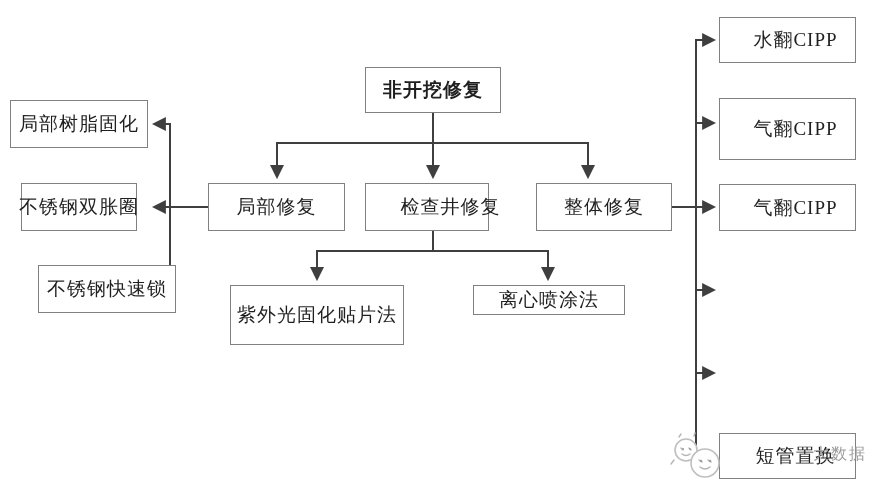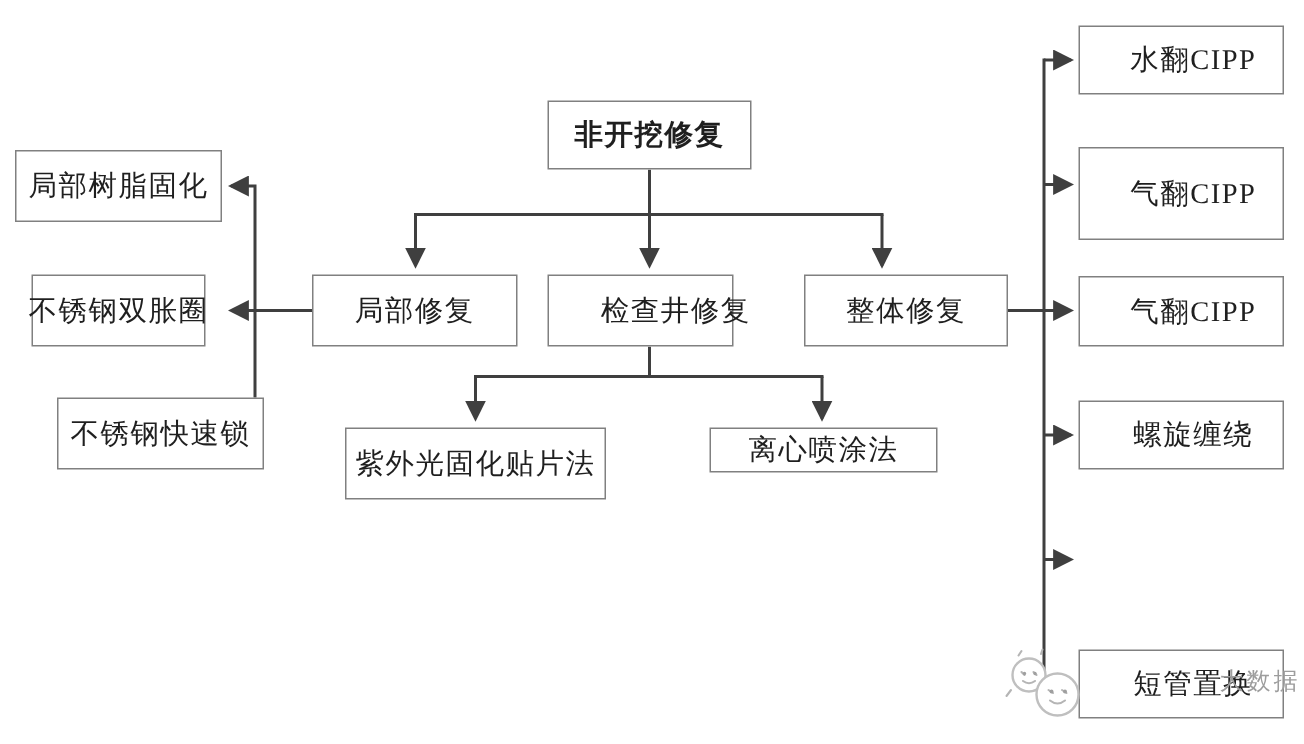--- a/index.html
+++ b/index.html
@@ -24,21 +24,21 @@
   }
   .node.left-align{justify-content:center;padding-left:16px;}
   
   #n-root   {left:365px;top:67px; width:136px;height:46px;font-weight:bold;}
   #n-b0     {left:208px;top:183px;width:137px;height:48px;}
   #n-b1     {left:365px;top:183px;width:124px;height:48px;padding-left:47px;}
   #n-b2     {left:520px;top:183px;width:136px;height:48px;margin-left:16px;}
   #n-l0     {left:10px; top:100px;width:138px;height:48px;align-items:center;}
   #n-l1     {left:21px; top:183px;width:116px;height:48px;}
   #n-l2     {left:10px; top:265px;width:138px;height:48px;margin-left:28px;}
-  #n-m0     {left:230px;top:285px;width:174px;height:48px;}
+  #n-m0     {left:230px;top:285px;width:174px;height:60px;}
   #n-m1     {left:473px;top:285px;width:152px;height:30px;}
   #n-r0     {left:719px;top:17px; width:137px;height:46px;}
   #n-r1     {left:719px;top:98px; width:137px;height:62px;}
   #n-r2     {left:719px;top:184px;width:137px;height:47px;}
   #n-r3     {left:719px;top:267px;width:137px;height:46px;}
   #n-r4     {left:719px;top:350px;width:137px;height:46px;}
   #n-r5     {left:719px;top:433px;width:137px;height:46px;}
   #watermark{
     position:absolute;left:660px;top:432px;width:209px;height:58px;
     z-index:5;pointer-events:none;
@@ -118,23 +118,20 @@
 
   <div class="node left-align" id="n-r0">
     <span>水翻CIPP</span>
   </div>
   <div class="node left-align" id="n-r1">
     <span>气翻CIPP</span>
   </div>
   <div class="node left-align" id="n-r2">
     <span>气翻CIPP</span>
   </div>
-  <div class="node left-align" id="n-r3">
-    <span>螺旋缠绕</span>
-  </div>
   <div class="node left-align" id="n-r5">
     <span>短管置换</span>
   </div>
 
   <div id="watermark">
     <svg width="80" height="58" viewBox="0 0 80 58">
       <g fill="#ffffff" stroke="#bfbfbf" stroke-width="1.6">
         <circle cx="26" cy="18" r="11"></circle>
         <circle cx="45" cy="31" r="14"></circle>
       </g>

